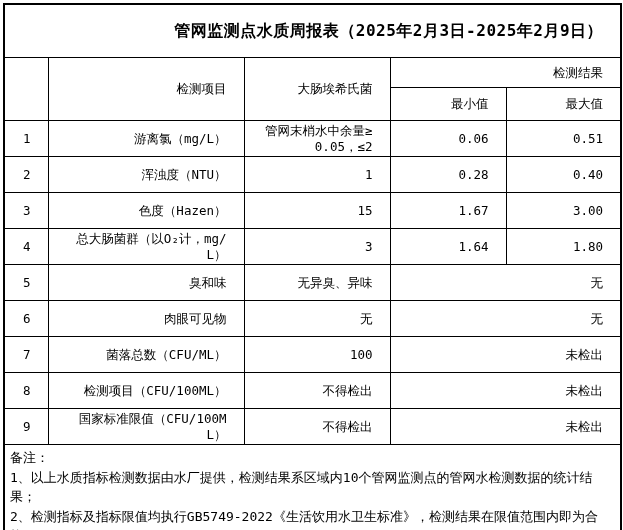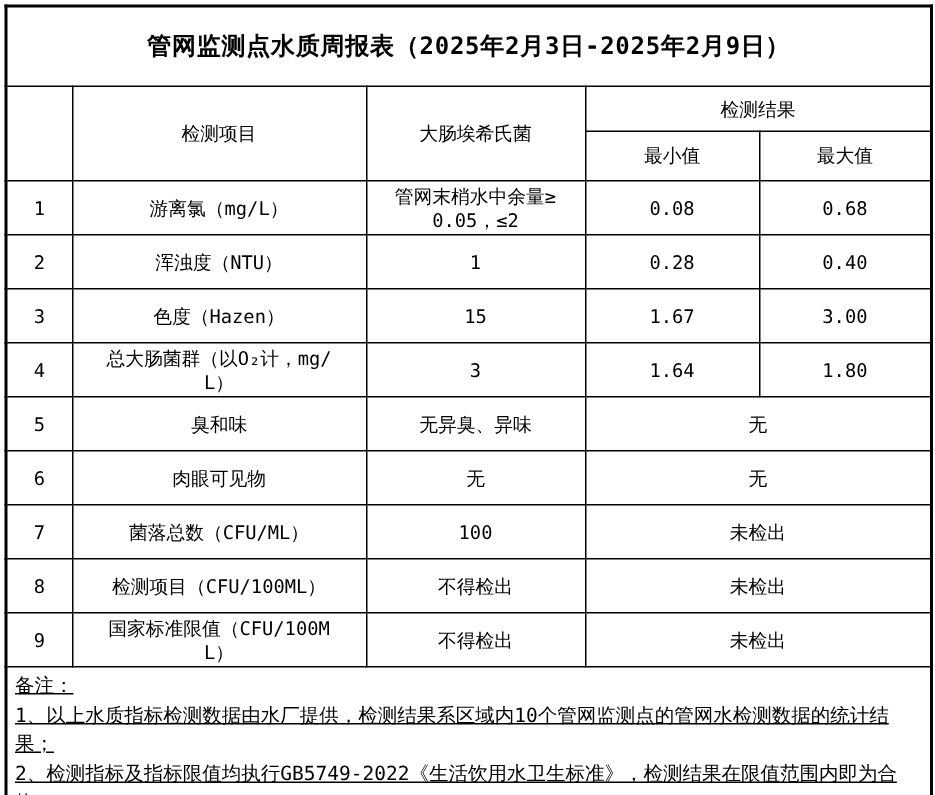--- a/index.html
+++ b/index.html
@@ -23,21 +23,21 @@
   table.report {
     border-collapse: collapse;
     table-layout: fixed;
     width: 617px;
     height: 524px;
     border: 2px solid #000000;
     background: #ffffff;
   }
   td, th {
     border: 1px solid #000000;
-    text-align: center;
+    text-align: right;
     vertical-align: middle;
     font-size: 12.5px;
     font-weight: normal;
     line-height: 1.25;
     padding: 1px 17px;
     overflow: hidden;
     word-break: break-all;
   }
   .title-cell {
     height: 50px;
@@ -48,21 +48,21 @@
   .hdr-main { height: 30px; }
   .hdr-sub  { height: 33px; }
   .data-row td { height: 33px; }
   .notes-cell {
     text-align: left;
     vertical-align: top;
     padding: 3px 5px;
     font-size: 13px;
     line-height: 1.5;
   }
-  .notes-cell p { margin: 0; text-decoration: underline; }
+  .notes-cell p { margin: 0; }
 </style>
 </head>
 <body>
 
 <div class="sheet">
   <table class="report">
     <colgroup>
       <col style="width:44px">
       <col style="width:196px">
       <col style="width:146px">
@@ -83,22 +83,22 @@
     </tr>
     <tr class="hdr-sub">
       <td>最小值</td>
       <td>最大值</td>
     </tr>
 
     <tr class="data-row">
       <td>1</td>
       <td>游离氯（mg/L）</td>
       <td>管网末梢水中余量≥0.05，≤2</td>
-      <td>0.08</td>
-      <td>0.68</td>
+      <td>0.06</td>
+      <td>0.51</td>
     </tr>
     <tr class="data-row">
       <td>2</td>
       <td>浑浊度（NTU）</td>
       <td>1</td>
       <td>0.28</td>
       <td>0.40</td>
     </tr>
     <tr class="data-row">
       <td>3</td>

